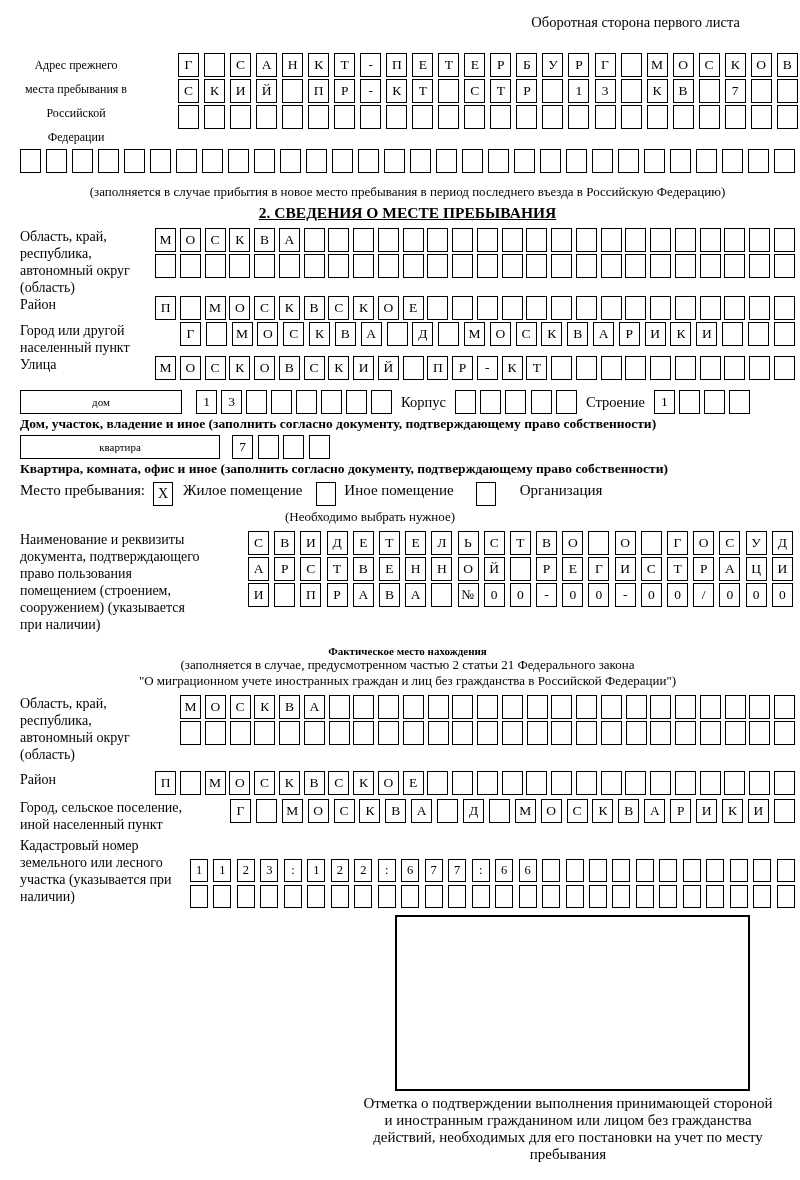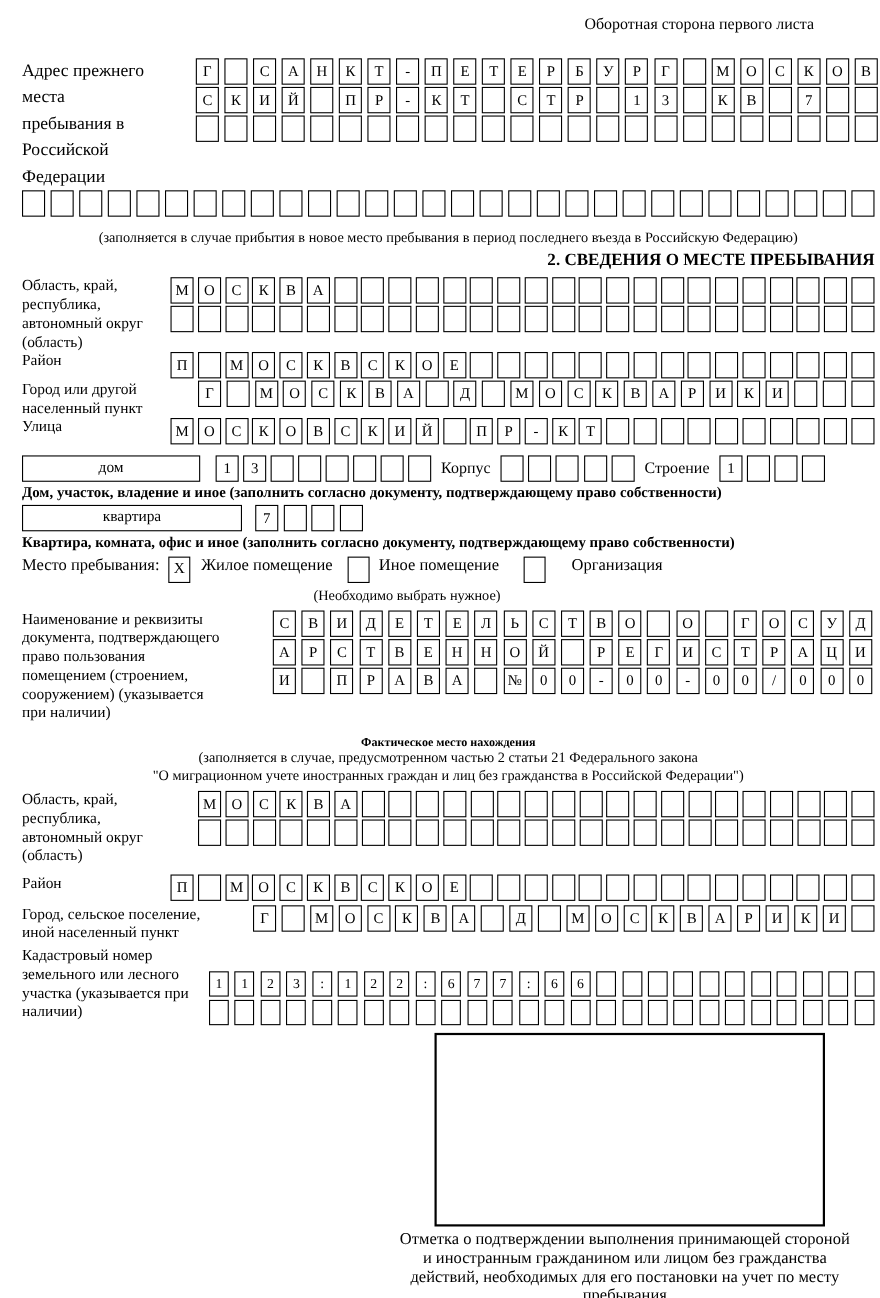--- a/index.html
+++ b/index.html
@@ -12,21 +12,21 @@
     overflow: hidden;
     position: relative;
     border-radius: 20px;
   }
   .header-note { margin: 14px 60px 0 0; text-align: right; font-size: 14.5px; }
 
   .frow { display: flex; align-items: flex-start; }
   .col { display: flex; flex-direction: column; }
 
   .label { font-size: 14px; line-height: 17px; }
-  .label-top { width: 158px; padding-right: 46px; font-size: 16px; line-height: 24px; }
+  .label-top { width: 158px; padding-right: 46px; font-size: 12px; line-height: 24px; text-align: center; }
   .w135 { width: 135px; padding-right: 25px; }
   .w160g { width: 160px; padding-right: 48px; }
   .w160o { width: 160px; padding-right: 35px; }
   .w210 { width: 210px; padding-right: 40px; }
   .w228 { width: 228px; padding-right: 45px; }
   .w170 { width: 170px; padding-right: 4px; }
 
   .cellrow { display: flex; justify-content: space-between; height: 24px; margin-bottom: 2px; }
   .cell {
     width: 21px; height: 24px; border: 1.6px solid #000;
@@ -37,24 +37,24 @@
   .w640 { width: 640px; } .w615 { width: 615px; }
   .w545 { width: 545px; } .w565 { width: 565px; }
   .w605 { width: 605px; }
   .w196 { width: 196px; } .w122 { width: 122px; } .w96 { width: 96px; } .w98 { width: 98px; }
   .kadastr .cell { width: 18px; height: 23px; font-size: 12.5px; }
   .kadastr .cellrow { height: 23px; margin-bottom: 3px; }
 
   .prev-flex { margin-top: 22px; }
   .center-note { text-align: center; font-size: 13px; line-height: 15px; width: 775px; }
   .prev-note { margin-top: 11px; }
-  .sec-title { margin-top: 5px; text-align: right; font-size: 15.5px; font-weight: bold; width: 775px; }
+  .sec-title { margin-top: 5px; text-align: center; font-size: 15.5px; font-weight: bold; width: 775px; text-decoration: underline; }
   .oblast-flex { margin-top: 6px; }
   .dom-row { margin-top: 8px; display: flex; align-items: flex-start; }
-  .wide-box { height: 24px; border: 1.6px solid #000; display: flex; align-items: center; justify-content: center; font-size: 14px; }
+  .wide-box { height: 24px; border: 1.6px solid #000; display: flex; align-items: center; justify-content: center; font-size: 11px; }
   .dom-box { width: 162px; margin-right: 14px; }
   .kv-box { width: 200px; margin-right: 12px; }
   .inline-label { font-size: 14.5px; line-height: 24px; margin: 0 9px; }
   .field-note { font-size: 13.5px; line-height: 16px; margin-bottom: 3px; font-weight: bold; }
   .kv-row { margin-top: 1px; display: flex; align-items: flex-start; }
   .mesto-row { margin-top: 5px; display: flex; align-items: flex-start; font-size: 15px; height: 26px; }
   .cb { width: 20px; height: 24px; border: 1.6px solid #000; display: inline-flex; align-items: center; justify-content: center; font-size: 14px; flex: 0 0 auto; }
   .mesto-note { text-align: center; font-size: 13px; margin-top: 1px; width: 700px; }
   .doc-flex { margin-top: 6px; }
   .fact-title { margin-top: 12px; text-align: center; font-size: 11px; font-weight: bold; width: 775px; }

